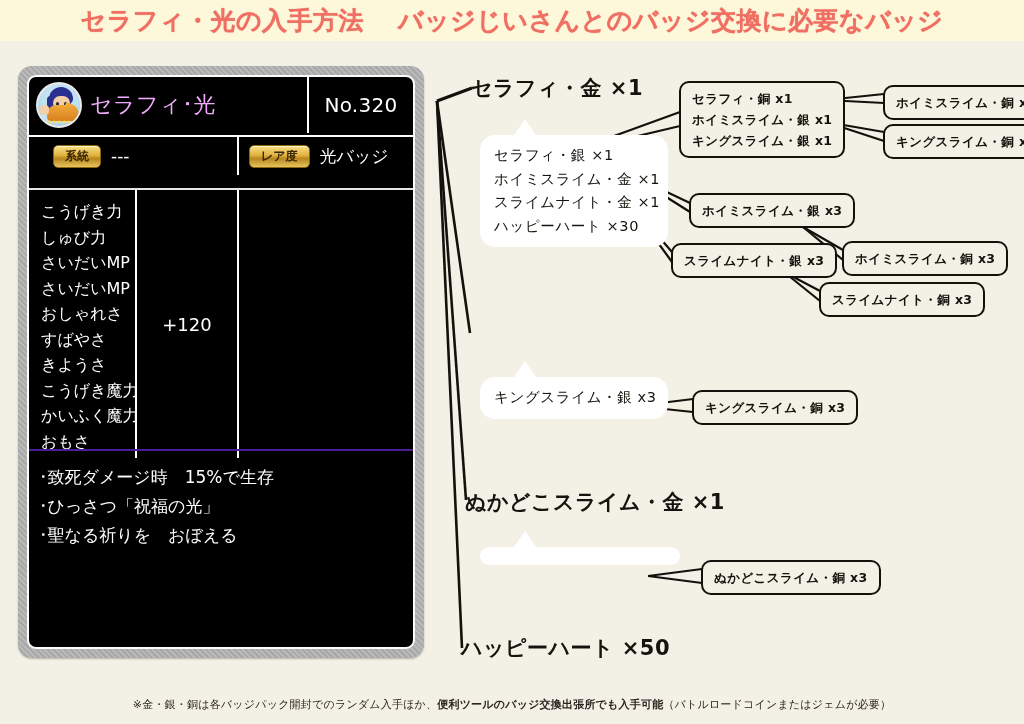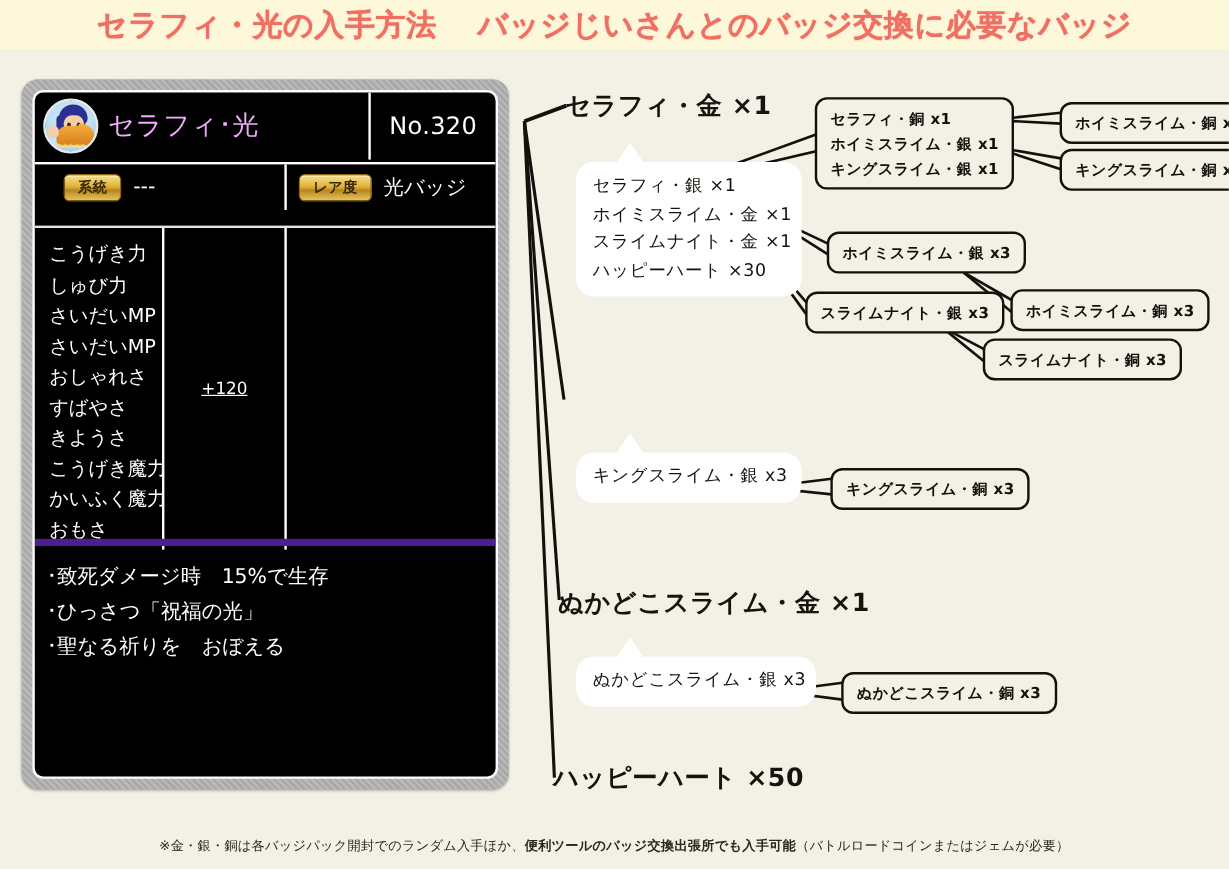--- a/index.html
+++ b/index.html
@@ -81,24 +81,24 @@
     background: linear-gradient(180deg,#f7e08a 0%, #e0b23c 45%, #b8861f 60%, #e6c45d 100%);
     color:#3a2807; font-size: 12px; font-weight:700; border:1px solid #8c6512;
     box-shadow: inset 0 1px 0 #fff6c4;
   }
   .tag-val { color:#fff; font-size: 17px; margin-left: 10px; }
 
   .card-stats { position:absolute; left:0; top:111px; right:0; height: 270px; display:flex; border-top:2px solid #e5e5e5; }
   .st-names { width: 108px; border-right:2px solid #fff; padding: 9px 0 0 12px; }
   .st-names div { color:#fff; font-size: 16px; line-height: 25.5px; white-space:nowrap; }
   .st-val { width: 102px; border-right:2px solid #fff; display:flex; align-items:center; justify-content:center; }
-  .st-val span { color:#fff; font-size: 14px; text-decoration: underline; }
+  .st-val span { color:#fff; font-size: 18px; }
   .st-blank { flex:1; }
 
-  .card-eff { position:absolute; left:0; top:372px; right:0; bottom:0; border-top:6px solid #4c1d95; padding: 12px 0 0 10px; }
+  .card-eff { position:absolute; left:0; top:372px; right:0; bottom:0; border-top:2px solid #4c1d95; padding: 12px 0 0 10px; }
   .card-eff div { color:#fff; font-size: 17px; line-height: 29px; white-space:nowrap; }
 
   
   .heading {
     position:absolute; font-size: 21px; font-weight: 800; color:#16130e;
     white-space: nowrap; letter-spacing: 0.5px;
   }
   .bubble {
     position: absolute; background:#ffffff; border-radius: 15px;
     padding: 9px 14px; white-space: nowrap; margin-left: 16px;
@@ -272,21 +272,20 @@
     <div class="tail" style="left:34px; top:-16px;"></div>
     <div>キングスライム・銀 x3</div>
   </div>
   <div class="obox" style="left:692px; top:390px;">
     <div>キングスライム・銅 x3</div>
   </div>
 
   <div class="heading" style="left:465px; top:488px;">ぬかどこスライム・金 ×1</div>
   <div class="bubble" style="left:464px; top:547px; width:200px;">
     <div class="tail" style="left:34px; top:-16px;"></div>
-    <div>ぬかどこスライム・銀 x3</div>
   </div>
   <div class="obox" style="left:701px; top:560px;">
     <div>ぬかどこスライム・銅 x3</div>
   </div>
 
   <div class="heading" style="left:461px; top:634px;">ハッピーハート ×50</div>
 
   <div class="footnote">
     <span>※金・銀・銅は各バッジパック開封でのランダム入手ほか、</span><b>便利ツールのバッジ交換出張所でも入手可能</b><span>（バトルロードコインまたはジェムが必要）</span>
   </div>

